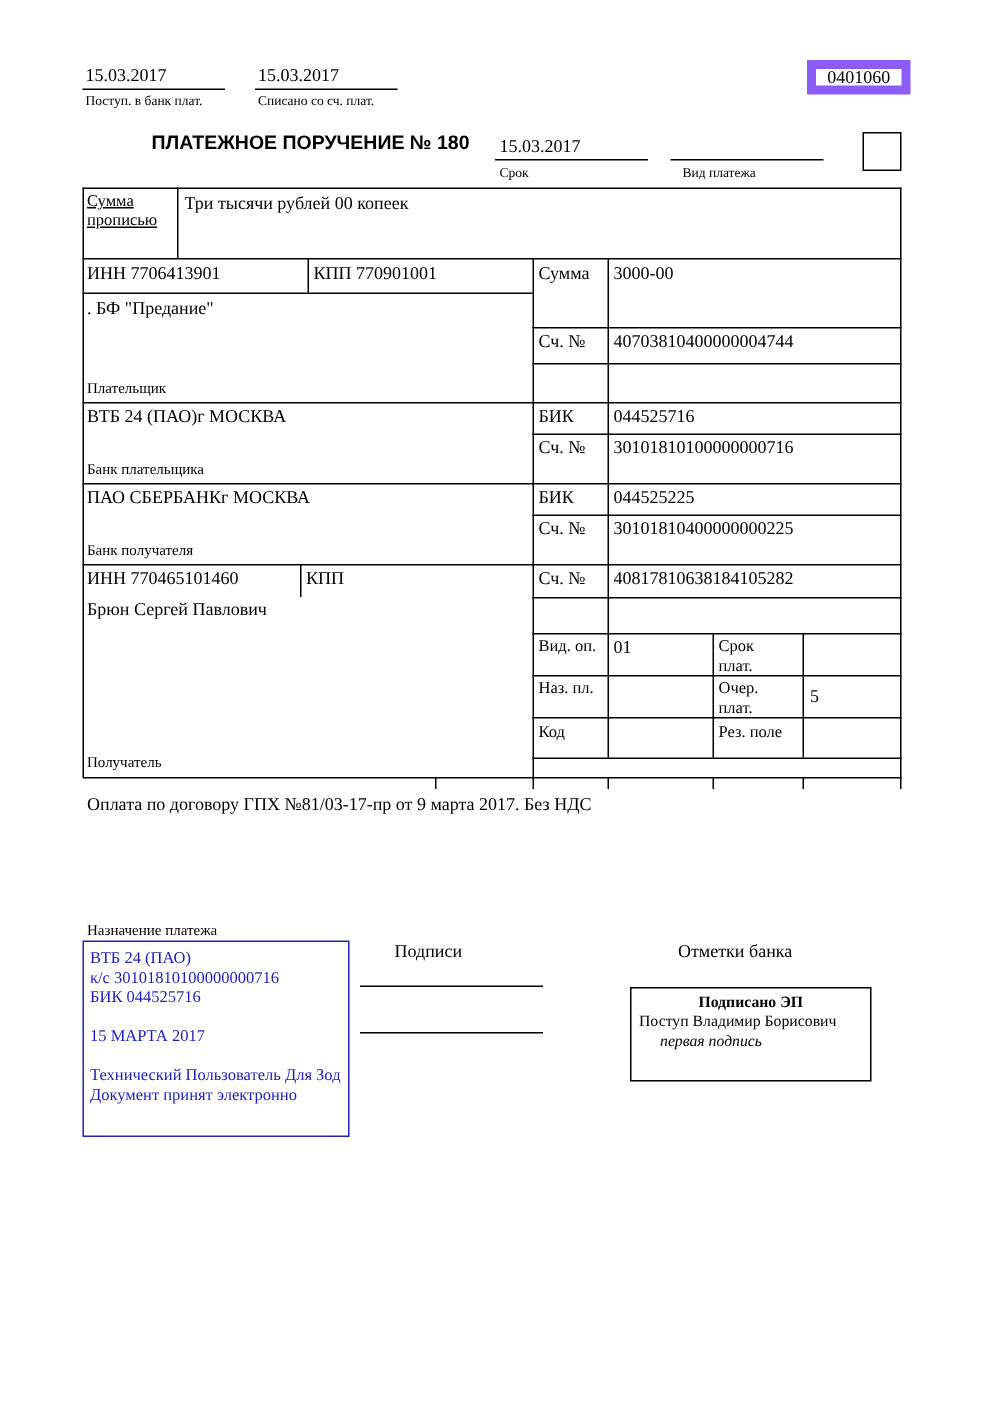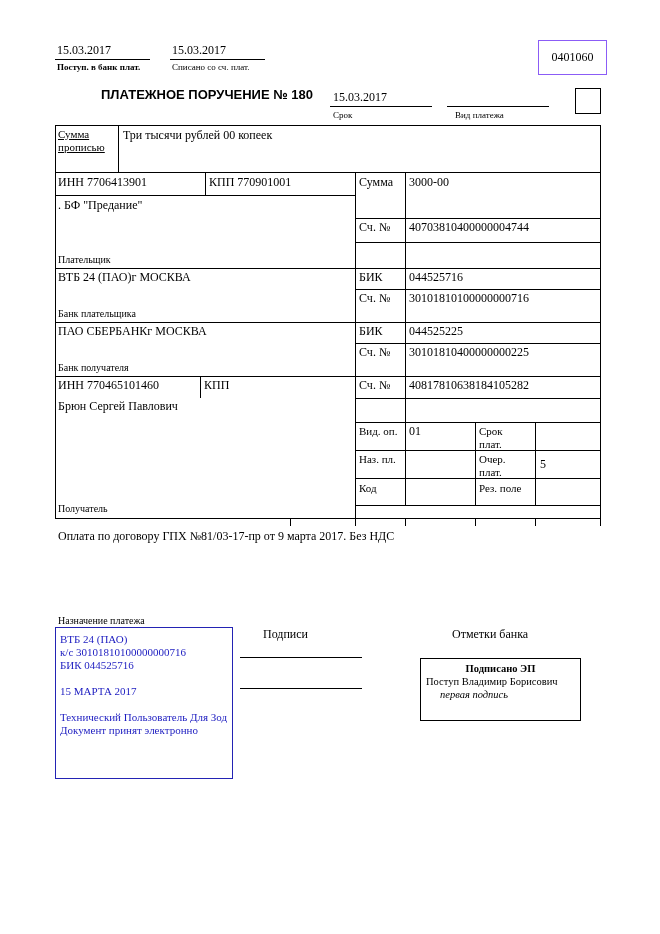--- a/index.html
+++ b/index.html
@@ -11,45 +11,45 @@
   .t { position:absolute; font-size:12px; line-height:1.15; white-space:nowrap; }
   .small { font-size:9px; }
   .lab { font-size:10px; }
   .wrap { white-space:normal; }
   .b { font-weight:bold; }
   .sans { font-family:"Liberation Sans", sans-serif; }
   .hl { position:absolute; height:0; border-top:1px solid #000; }
   .vl { position:absolute; width:0; border-left:1px solid #000; }
   .box { position:absolute; border:1px solid #000; box-sizing:border-box; }
   .bluebox {
-    position:absolute; left:55px; top:627px; width:178px; height:152px;
+    position:absolute; left:55px; top:627px; width:178px; height:131px;
     border:1px solid #2323b4; box-sizing:border-box; padding:5px 4px;
     color:#1c1cc0; font-size:11px; line-height:13px;
   }
   .bluebox div { white-space:normal; }
   .gap { margin-top:13px; }
   .epbox {
     position:absolute; left:420px; top:658px; width:161px; height:63px;
     border:1px solid #000; box-sizing:border-box; padding:3px 5px;
     font-size:10.5px; line-height:13px;
   }
   .code-box {
-    position:absolute; left:538px; top:40px; width:69px; height:35px;
-    border:1px solid #8b5cf6; box-sizing:border-box;
+    position:absolute; left:538px; top:40px; width:69px; height:23px;
+    border:6px solid #8b5cf6; box-sizing:border-box;
     display:flex; align-items:center; justify-content:center; font-size:12px;
   }
 </style>
 </head>
 <body>
 
 <div class="page">
 
   <div class="t" style="left:57px; top:44px;">15.03.2017</div>
   <div class="hl" style="left:55px; top:59px; width:95px;"></div>
-  <div class="t small" style="left:57px; top:62px;font-weight:bold;">Поступ. в банк плат.</div>
+  <div class="t small" style="left:57px; top:62px;">Поступ. в банк плат.</div>
 
   <div class="t" style="left:172px; top:44px;">15.03.2017</div>
   <div class="hl" style="left:170px; top:59px; width:95px;"></div>
   <div class="t small" style="left:172px; top:62px;">Списано со сч. плат.</div>
 
   <div class="code-box">
     <span>0401060</span>
   </div>
 
   <div class="t b sans" style="left:61px; top:88px; font-size:13px;padding-left:40px;">ПЛАТЕЖНОЕ ПОРУЧЕНИЕ № 180</div>

